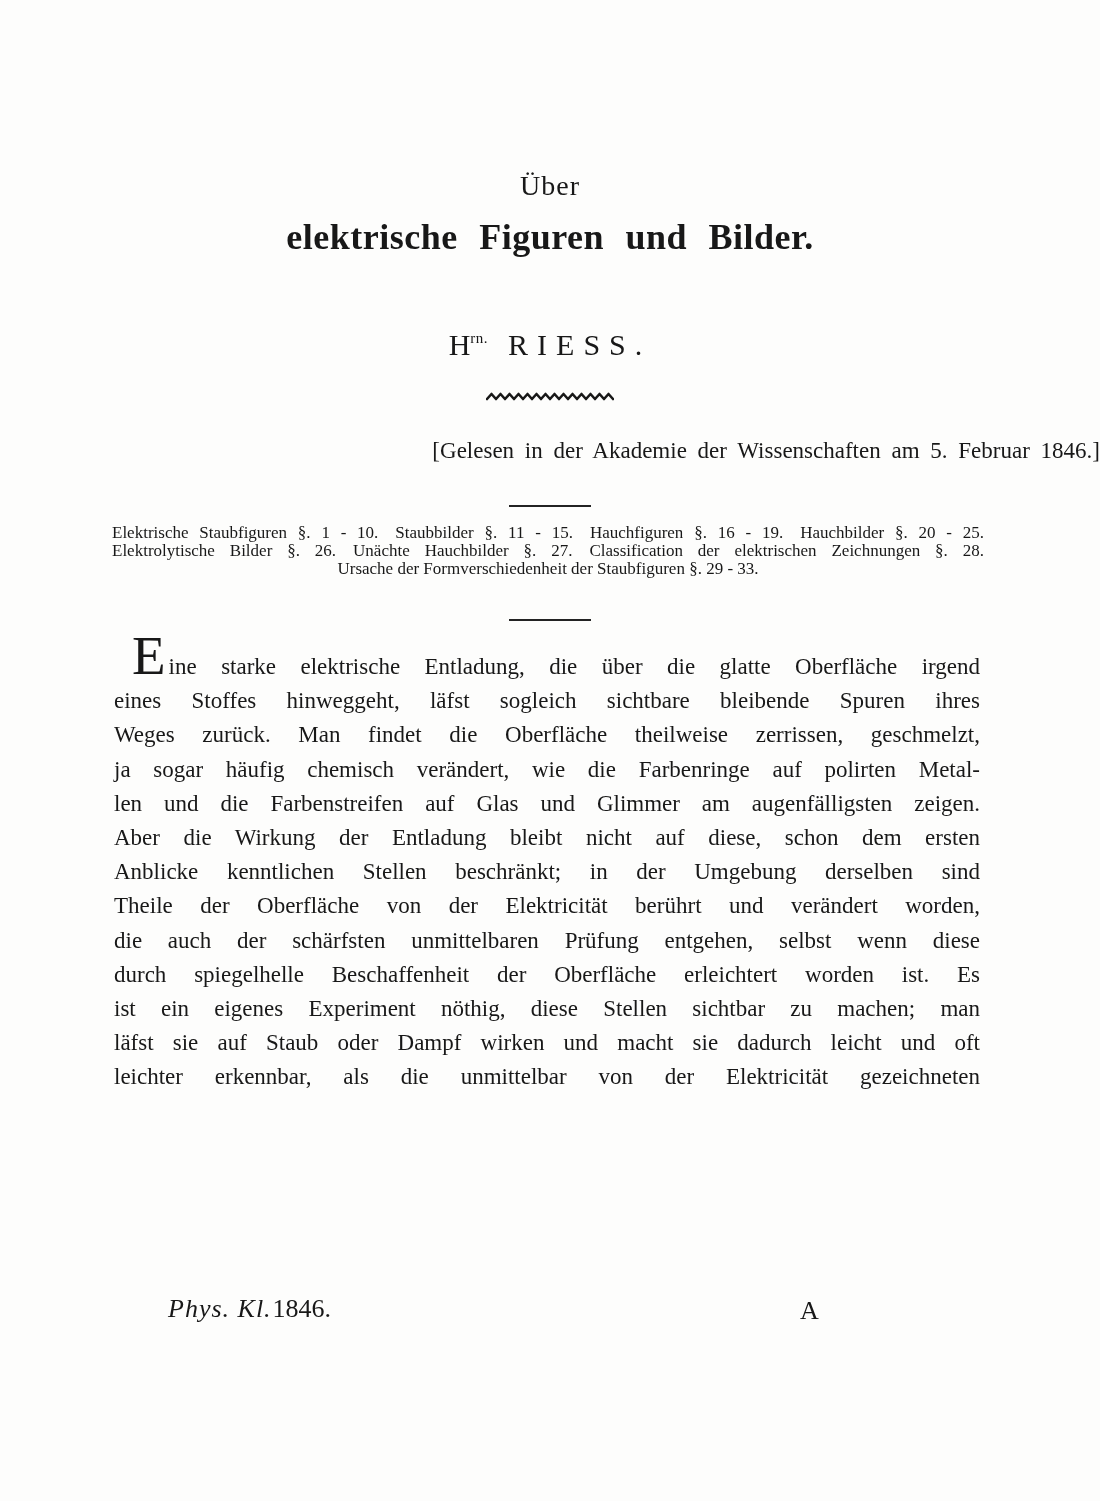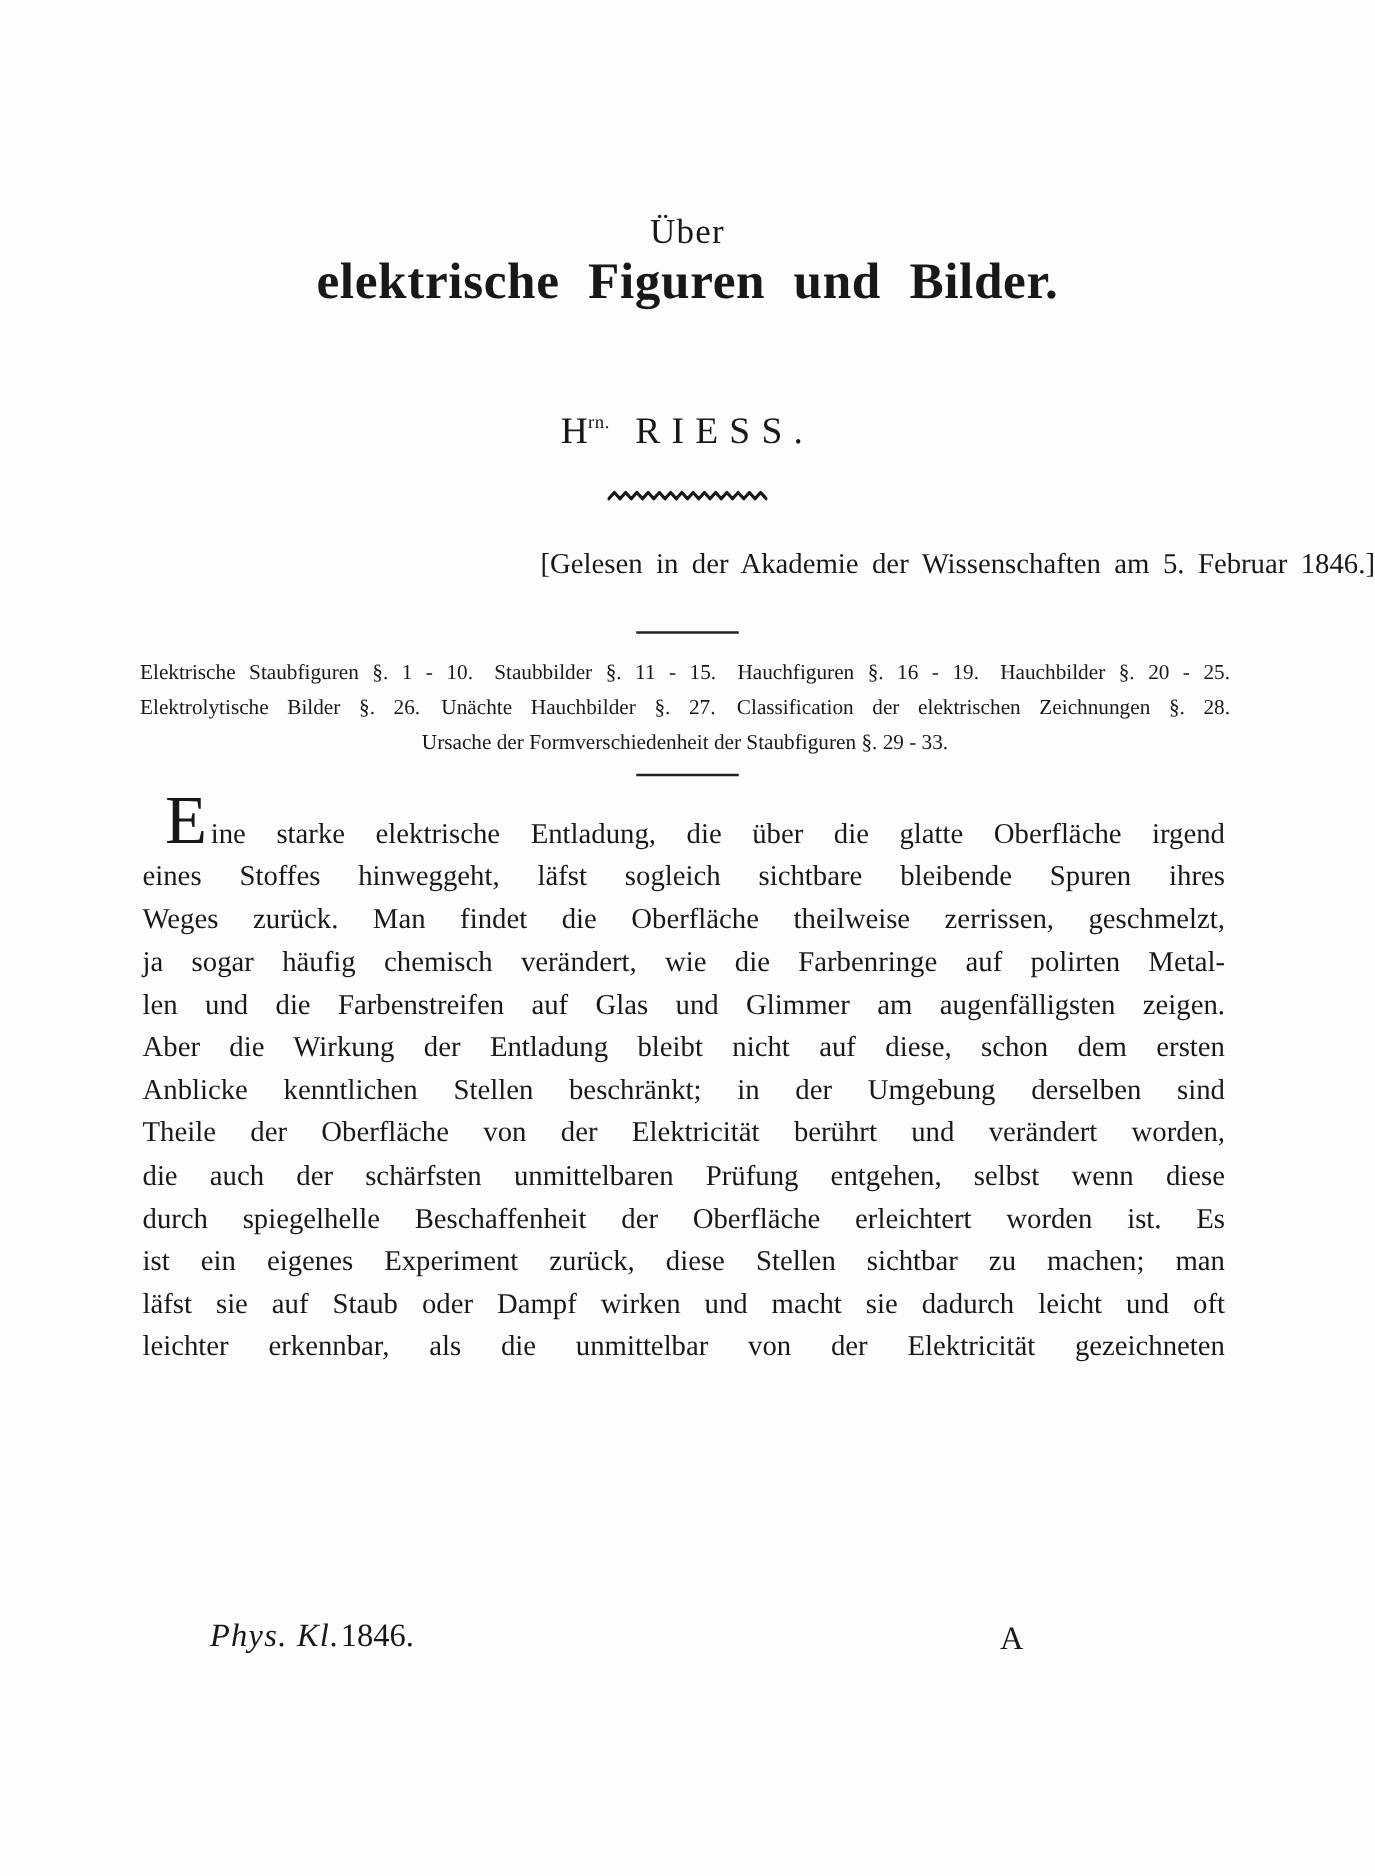--- a/index.html
+++ b/index.html
@@ -15,22 +15,22 @@
     overflow: hidden;
   }
   .centered { position: absolute; left: 0; width: 100%; text-align: center; }
 
   .over-title {
     top: 170px;
     font-size: 28px;
     letter-spacing: 1px;
   }
   .main-title {
-    top: 200px;
-    font-size: 41px;
+    top: 216px;
+    font-size: 36px;
     font-weight: bold;
     letter-spacing: 0.5px;
     word-spacing: 12px;
   }
   .byline {
     top: 297px;
     font-size: 17px;
     font-weight: bold;
     letter-spacing: 1px;
   }
@@ -69,21 +69,21 @@
   }
   .rule-1 { top: 505px; }
   .rule-2 { top: 619px; }
 
   .toc {
     position: absolute;
     top: 524px;
     left: 112px;
     width: 872px;
     font-size: 17px;
-    line-height: 28px;
+    line-height: 18px;
   }
   .toc-line { text-align: justify; text-align-last: justify; }
   .toc-line.toc-center { text-align: right; text-align-last: center; }
 
   .body-text {
     position: absolute;
     top: 650px;
     left: 114px;
     width: 866px;
     font-size: 23px;
@@ -145,21 +145,21 @@
       <div class="body-line first-line"><span class="initial-cap">E</span>ine starke elektrische Entladung, die über die glatte Oberfläche irgend</div>
       <div class="body-line">eines Stoffes hinweggeht, läfst sogleich sichtbare bleibende Spuren ihres</div>
       <div class="body-line">Weges zurück.  Man findet die Oberfläche theilweise zerrissen, geschmelzt,</div>
       <div class="body-line">ja sogar häufig chemisch verändert, wie die Farbenringe auf polirten Metal-</div>
       <div class="body-line">len und die Farbenstreifen auf Glas und Glimmer am augenfälligsten zeigen.</div>
       <div class="body-line">Aber die Wirkung der Entladung bleibt nicht auf diese, schon dem ersten</div>
       <div class="body-line">Anblicke kenntlichen Stellen beschränkt; in der Umgebung derselben sind</div>
       <div class="body-line">Theile der Oberfläche von der Elektricität berührt und verändert worden,</div>
       <div class="body-line">die auch der schärfsten unmittelbaren Prüfung entgehen, selbst wenn diese</div>
       <div class="body-line">durch spiegelhelle Beschaffenheit der Oberfläche erleichtert worden ist.  Es</div>
-      <div class="body-line">ist ein eigenes Experiment zurück, diese Stellen sichtbar zu machen; man</div>
+      <div class="body-line">ist ein eigenes Experiment nöthig, diese Stellen sichtbar zu machen; man</div>
       <div class="body-line">läfst sie auf Staub oder Dampf wirken und macht sie dadurch leicht und oft</div>
       <div class="body-line">leichter erkennbar, als die unmittelbar von der Elektricität gezeichneten</div>
     </div>
 
   <div class="journal-ref"><span class="italic">Phys. Kl.</span><span class="year">1846.</span></div>
 
   <div class="signature-mark">A</div>
 
 </div>
 

